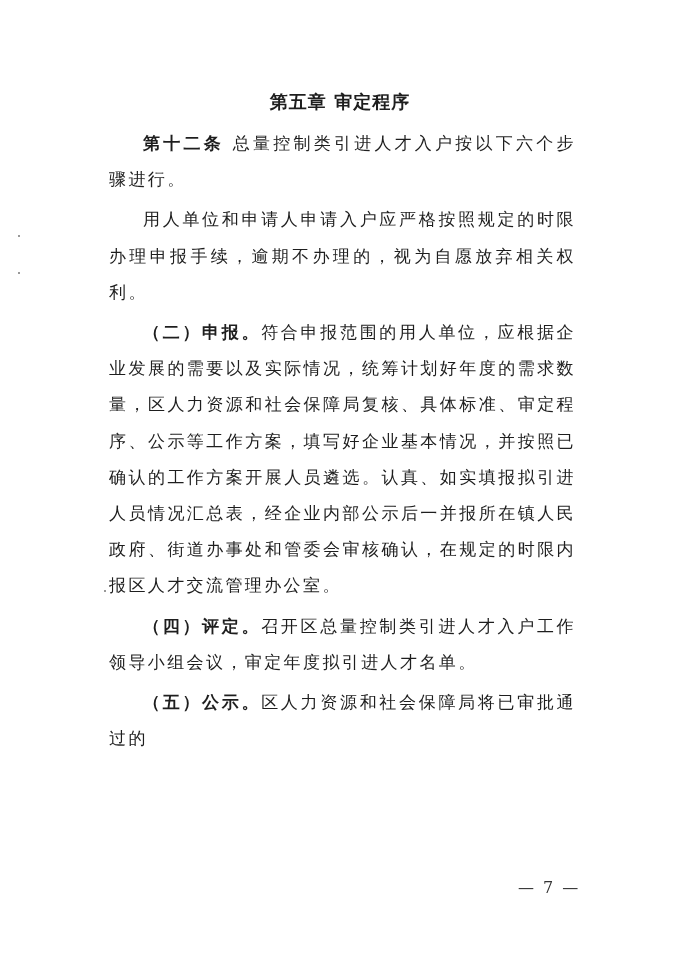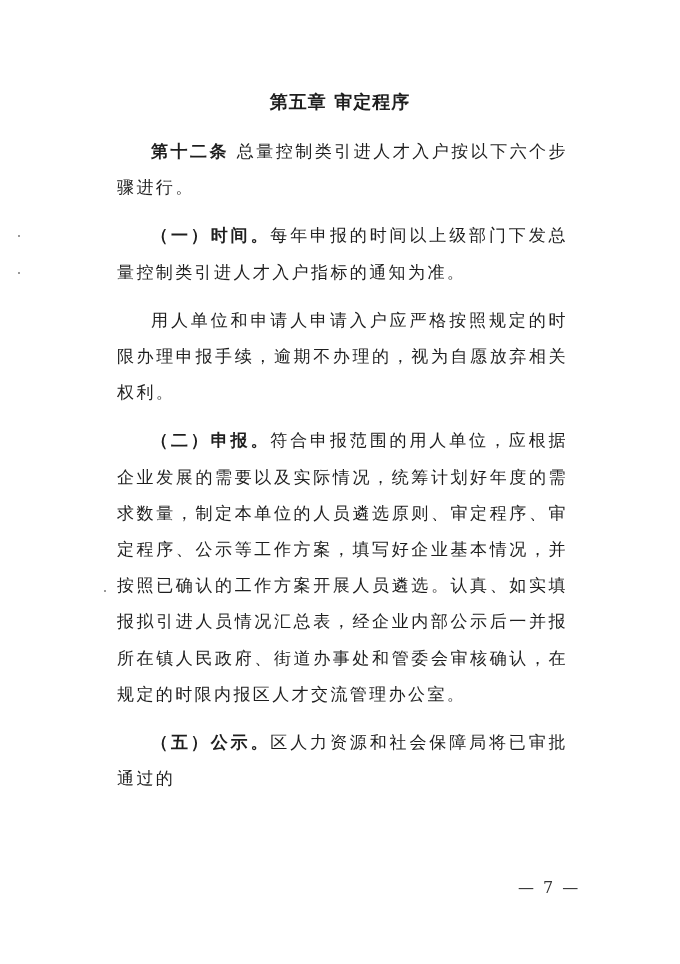--- a/index.html
+++ b/index.html
@@ -11,39 +11,39 @@
   .chapter-title {
     position: absolute; top: 90px; left: 0; width: 680px; text-align: center;
     font-family: "DejaVu Sans", "Liberation Sans", sans-serif; font-weight: bold;
     font-size: 18px; letter-spacing: 1px;
   }
   .body-text {
     position: absolute; left: 105px; top: 121px; width: 475px;
     font-size: 17px; line-height: 36.2px; letter-spacing: 2.4px;
     text-align: justify;
   }
-  .para { margin: 12px; text-indent: 2em; }
+  .para { margin: 4px; text-indent: 2em; }
   .lead { font-weight: bold; font-family: "DejaVu Sans", "Liberation Sans", sans-serif; }
   .page-number {
     position: absolute; top: 878px; left: 518px; font-size: 16px; letter-spacing: 2px;
     font-family: "DejaVu Serif", serif; color: #333;
   }
   .margin-dot { position: absolute; width: 2px; height: 2px; background: #777; border-radius: 1px; }
 </style>
 </head>
 <body>
 
 <div class="page">
   <div class="chapter-title">第五章 审定程序</div>
 
   <div class="body-text">
     <p class="para"><span class="lead">第十二条</span><span> 总量控制类引进人才入户按以下六个步骤进行。</span></p>
-    <p class="para"><span class="lead">（一）时间。</span><span>每年申报的时间以上级部门下发总量控制类引进人才入户指标的通知为准。</span></p>
     <p class="para"><span>用人单位和申请人申请入户应严格按照规定的时限办理申报手续，逾期不办理的，视为自愿放弃相关权利。</span></p>
-    <p class="para"><span class="lead">（二）申报。</span><span>符合申报范围的用人单位，应根据企业发展的需要以及实际情况，统筹计划好年度的需求数量，制定本单位的人员遴选原则、审定程序、审定程序、公示等工作方案，填写好企业基本情况，并按照已确认的工作方案开展人员遴选。认真、如实填报拟引进人员情况汇总表，经企业内部公示后一并报所在镇人民政府、街道办事处和管委会审核确认，在规定的时限内报区人才交流管理办公室。</span></p>
+    <p class="para"><span class="lead">（二）申报。</span><span>符合申报范围的用人单位，应根据企业发展的需要以及实际情况，统筹计划好年度的需求数量，区人力资源和社会保障局复核、具体标准、审定程序、公示等工作方案，填写好企业基本情况，并按照已确认的工作方案开展人员遴选。认真、如实填报拟引进人员情况汇总表，经企业内部公示后一并报所在镇人民政府、街道办事处和管委会审核确认，在规定的时限内报区人才交流管理办公室。</span></p>
+    <p class="para"><span class="lead">（四）评定。</span><span>召开区总量控制类引进人才入户工作领导小组会议，审定年度拟引进人才名单。</span></p>
     <p class="para"><span class="lead">（五）公示。</span><span>区人力资源和社会保障局将已审批通过的</span></p>
   </div>
 
   <div class="page-number">— 7 —</div>
 
   <div class="margin-dot" style="left:18px; top:235px;"></div>
   <div class="margin-dot" style="left:18px; top:272px;"></div>
   <div class="margin-dot" style="left:104px; top:590px;"></div>
 </div>
 

